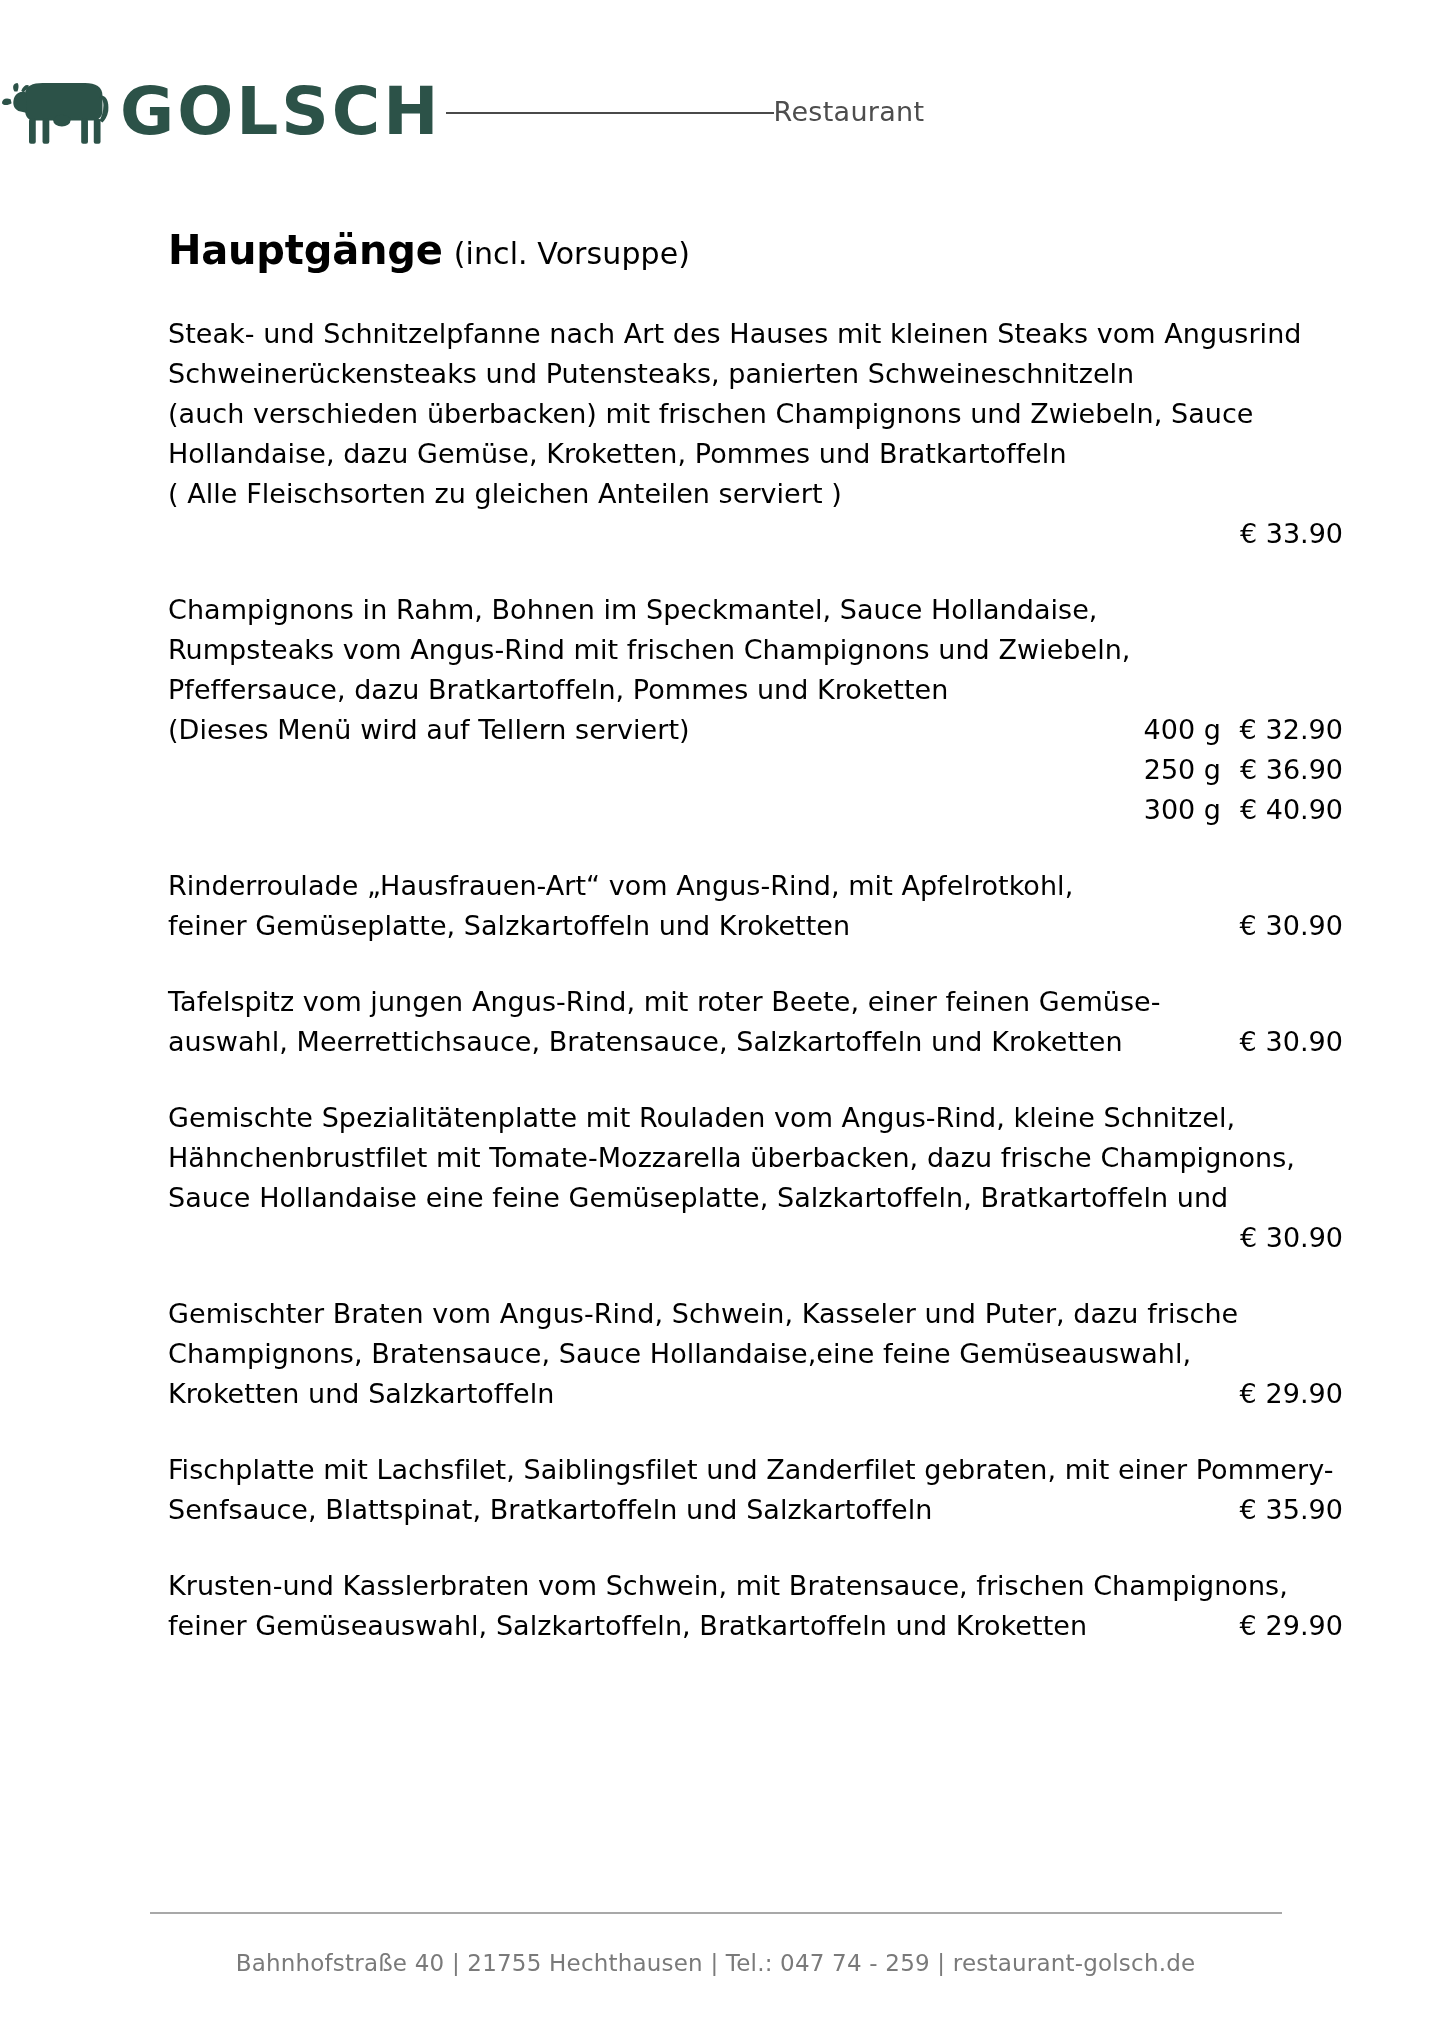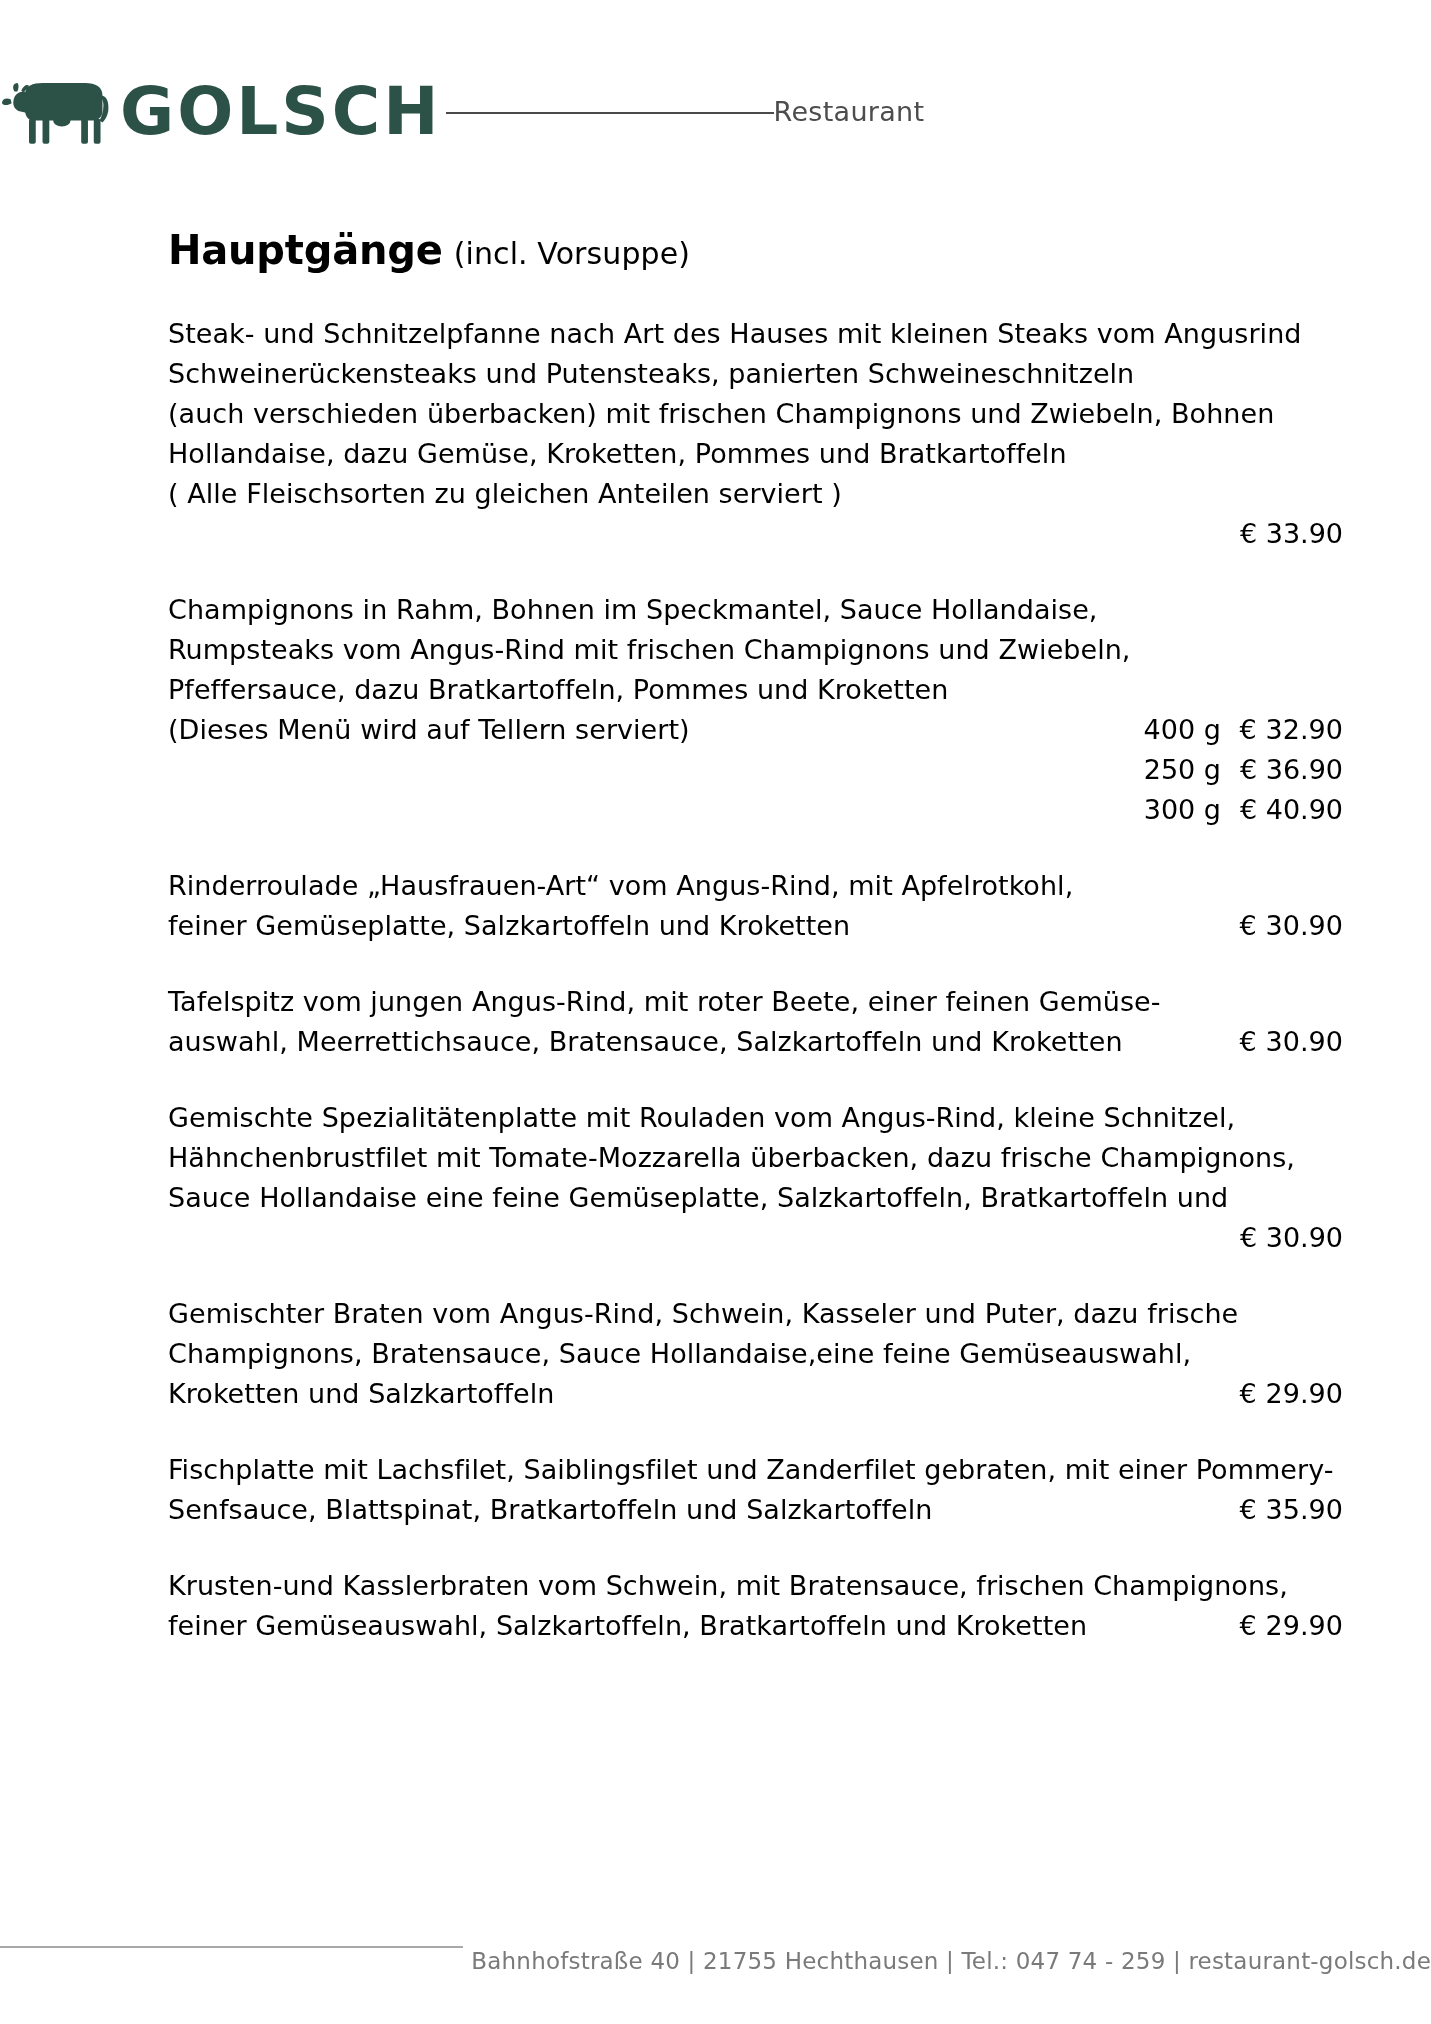--- a/index.html
+++ b/index.html
@@ -139,21 +139,21 @@
     white-space: nowrap;
   }
 
   
   .footer {
     position: absolute;
     left: 0;
     right: 0;
     bottom: 48px;
     display: flex;
-    flex-direction: row;
+    flex-direction: column;
     align-items: center;
     gap: 8px;
   }
   .footer-rule {
     width: 1132px;
     height: 2px;
     background: #a8a8a8;
     margin-bottom: 28px;
   }
   .footer-text {
@@ -207,21 +207,21 @@
 
     <div id="menu-list">
         <div class="menu-item">
           <div class="desc-line">
             <span class="txt">Steak- und Schnitzelpfanne nach Art des Hauses mit kleinen Steaks vom Angusrind</span>
           </div>
           <div class="desc-line">
             <span class="txt">Schweinerückensteaks und Putensteaks, panierten Schweineschnitzeln</span>
           </div>
           <div class="desc-line">
-            <span class="txt">(auch verschieden überbacken) mit frischen Champignons und Zwiebeln, Bohnen</span>
+            <span class="txt">(auch verschieden überbacken) mit frischen Champignons und Zwiebeln, Sauce</span>
           </div>
           <div class="desc-line">
             <span class="txt">Hollandaise, dazu Gemüse, Kroketten, Pommes und Bratkartoffeln</span>
           </div>
           <div class="desc-line">
             <span class="txt">( Alle Fleischsorten zu gleichen Anteilen serviert )</span>
           </div>
           <div class="price-row-only">
             <span class="price">€  33.90</span>
           </div>

